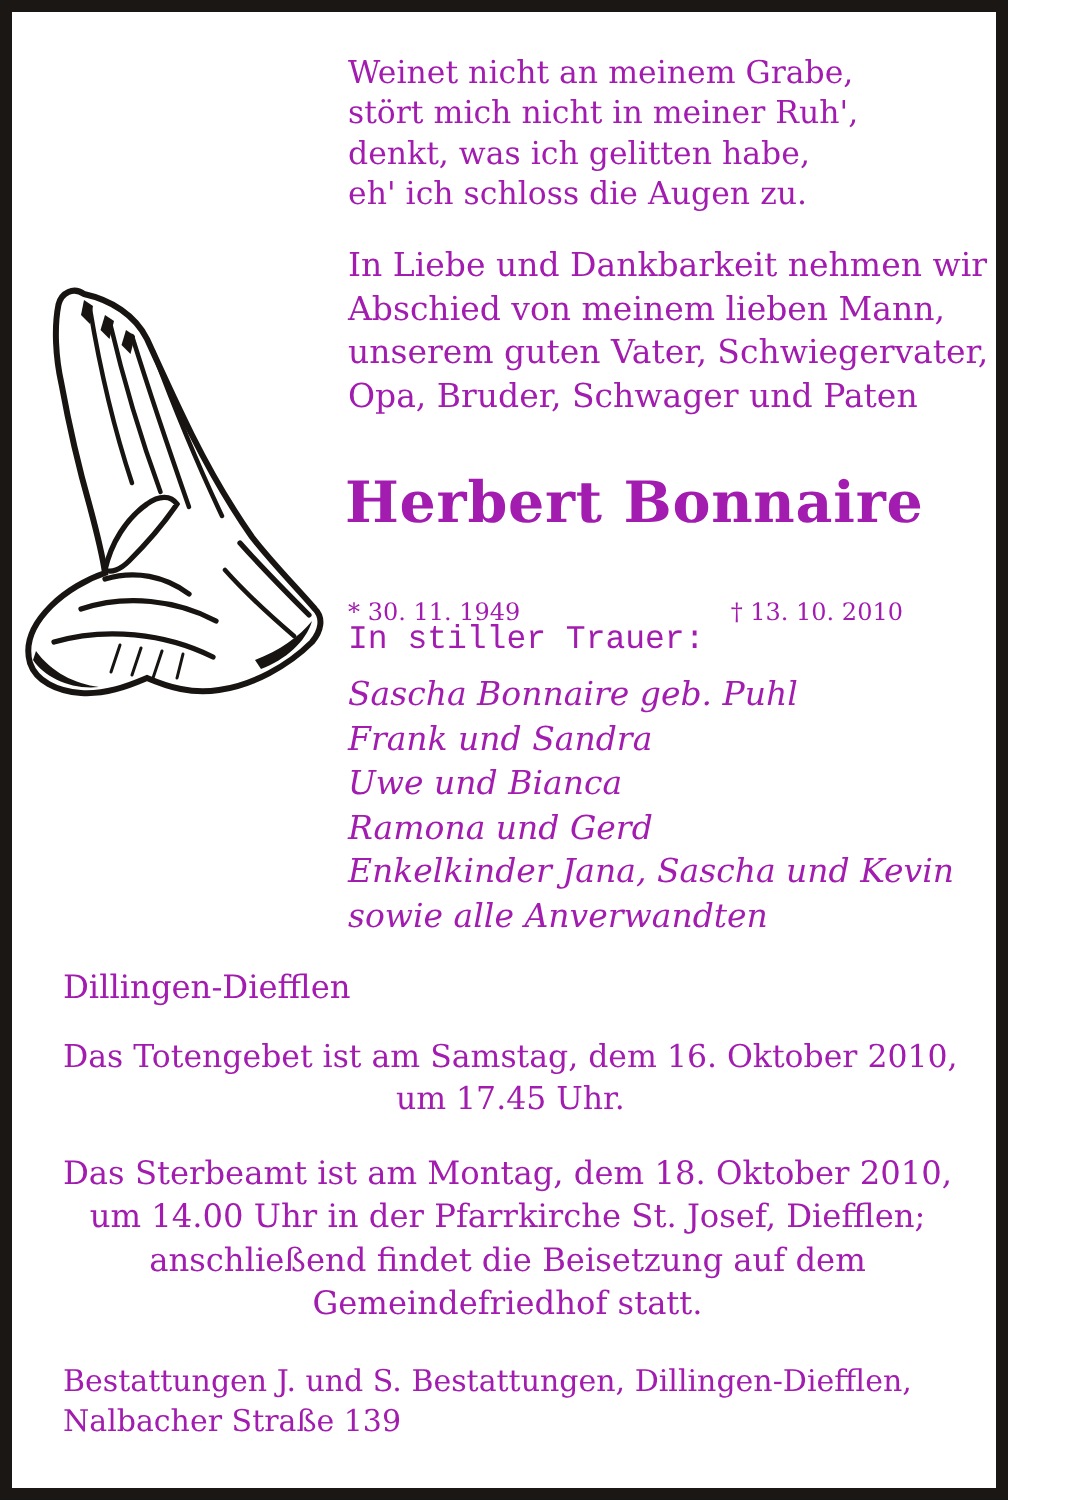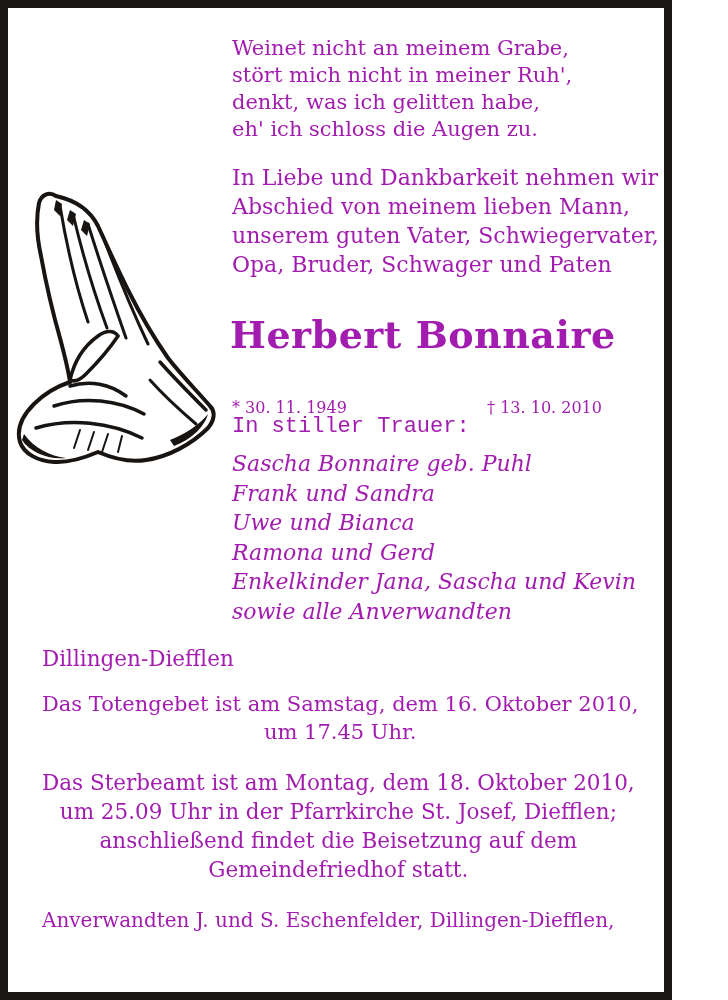--- a/index.html
+++ b/index.html
@@ -117,22 +117,23 @@
 
   <div class="abs location">Dillingen-Diefflen</div>
 
   <div class="abs para-totengebet">
     <div>Das Totengebet ist am Samstag, dem 16. Oktober 2010,</div>
     <div>um 17.45 Uhr.</div>
   </div>
 
   <div class="abs para-sterbeamt">
     <div>Das Sterbeamt ist am Montag, dem 18. Oktober 2010,</div>
-    <div>um 25.09 Uhr in der Pfarrkirche St. Josef, Diefflen;</div>
+    <div>um 14.00 Uhr in der Pfarrkirche St. Josef, Diefflen;</div>
     <div>anschließend findet die Beisetzung auf dem</div>
     <div>Gemeindefriedhof statt.</div>
   </div>
 
   <div class="abs undertaker">
-    <div>Anverwandten J. und S. Eschenfelder, Dillingen-Diefflen,</div>
+    <div>Bestattungen J. und S. Bestattungen, Dillingen-Diefflen,</div>
+    <div>Nalbacher Straße 139</div>
   </div>
 
 </div>
 
 </body></html>

